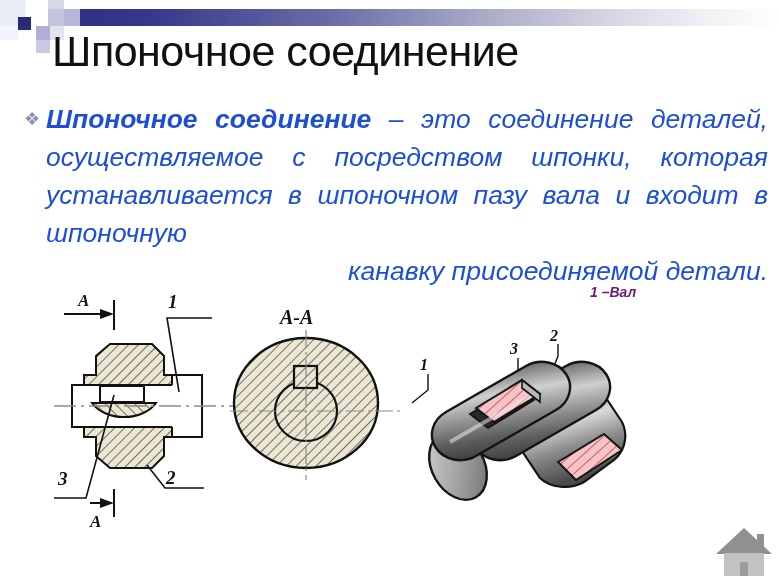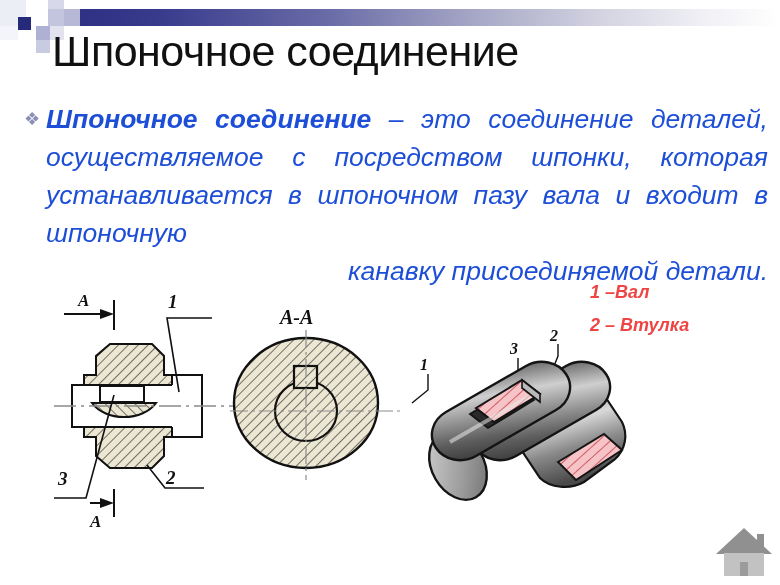--- a/index.html
+++ b/index.html
@@ -53,22 +53,22 @@
     font-style:italic;color:#1d4ed8;
     text-align:justify;
     word-spacing:0px;
   }
   .para b{font-weight:bold;font-style:italic;}
   .para .last{display:block;text-align:right;}
 
   
   .legend{position:absolute;left:590px;top:276px;}
   .legend div{
-    font-size:18px;font-weight:bold;font-style:italic;
-    color:#ef4444;line-height:33px;white-space:nowrap;
+    font-size:14px;font-weight:bold;font-style:italic;
+    color:#701a75;line-height:33px;white-space:nowrap;text-align:center;
   }
 
   
   .fig{position:absolute;}
   .fig-section{left:52px;top:282px;}
   .fig-aa{left:228px;top:296px;}
   .fig-iso{left:398px;top:330px;}
 
   
   .home{position:absolute;left:716px;top:524px;}
@@ -100,21 +100,20 @@
   <div class="para-wrap">
     <div class="bullet">❖</div>
     <div class="para">
       <b>Шпоночное соединение</b><span> – это соединение деталей, осуществляемое с посредством шпонки, которая устанавливается в шпоночном пазу вала и входит в шпоночную</span>
       <span class="last">канавку присоединяемой детали.</span>
     </div>
   </div>
 
   <div class="legend">
     <div>1 –Вал</div>
-    <div>2 – Втулка</div>
   </div>
 
   <div class="fig fig-section">
     <svg width="190" height="248" viewBox="0 0 190 248">
       <defs>
         <pattern id="hatchR" width="7" height="7" patternTransform="rotate(45)" patternUnits="userSpaceOnUse">
           <rect width="7" height="7" fill="#ece7d2"></rect>
           <line x1="0" y1="0" x2="0" y2="7" stroke="#2b2b2b" stroke-width="1.3"></line>
         </pattern>
         <pattern id="hatchL" width="7" height="7" patternTransform="rotate(-45)" patternUnits="userSpaceOnUse">

